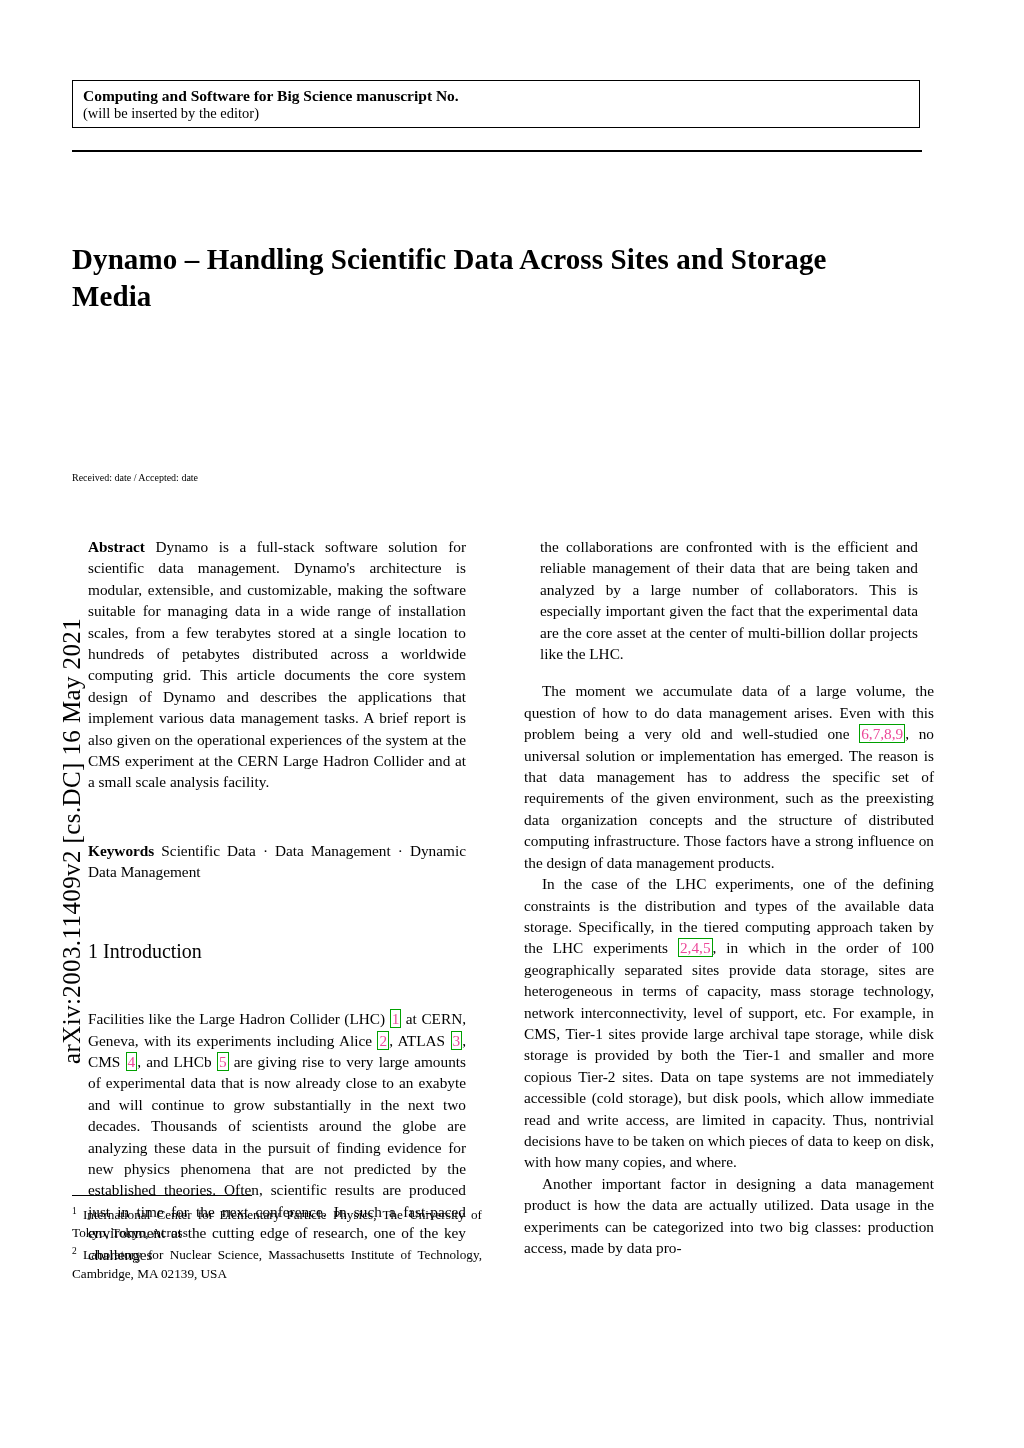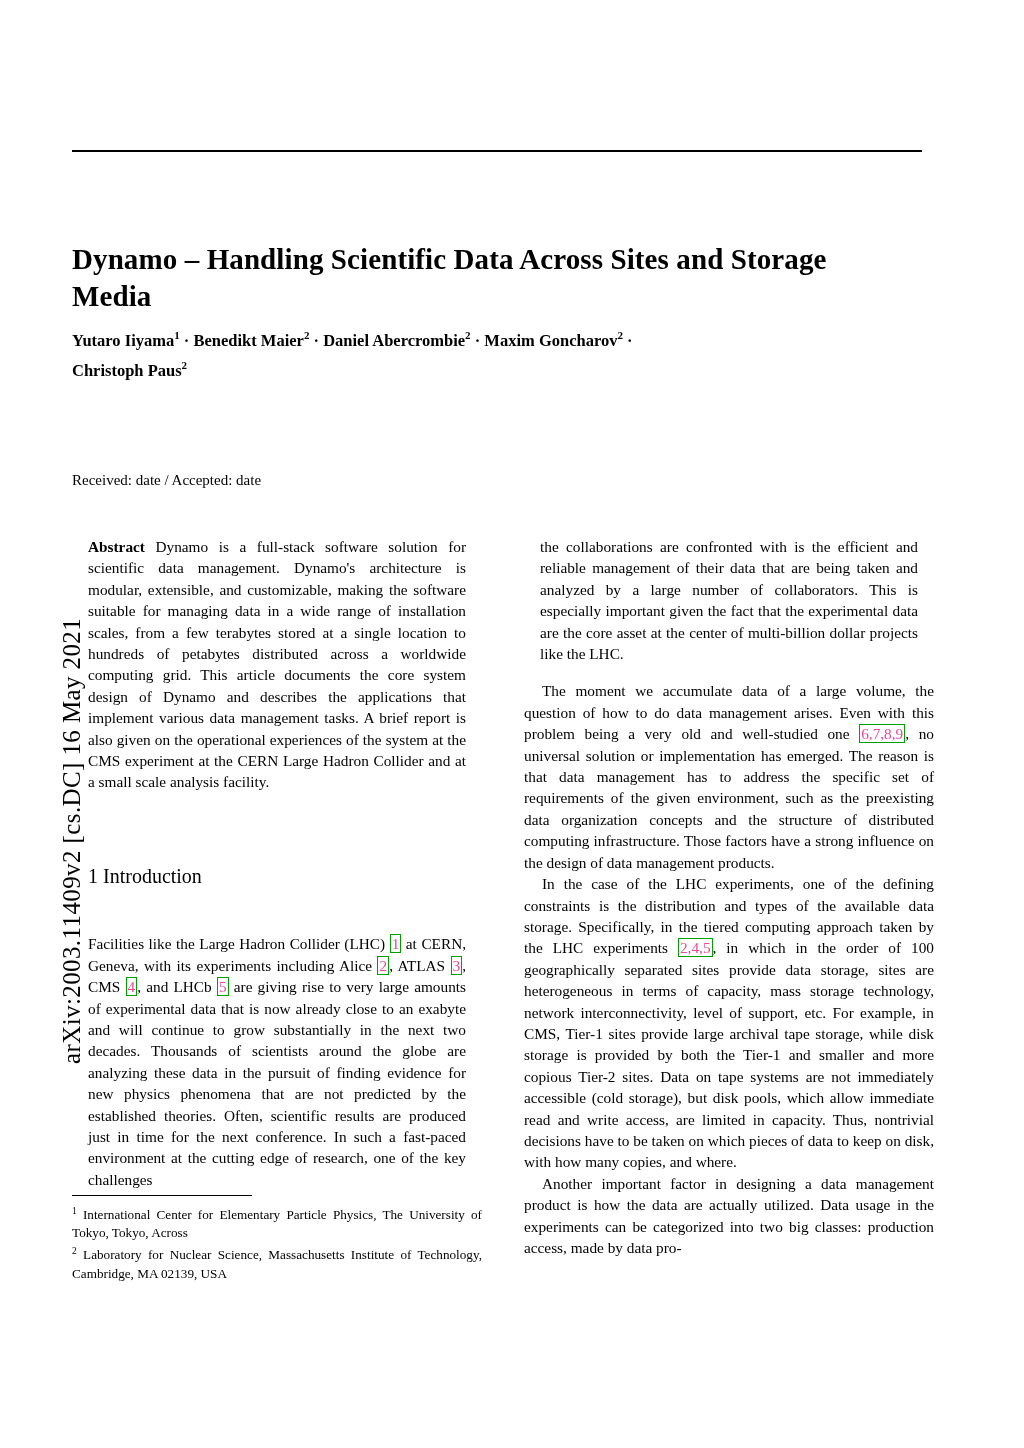--- a/index.html
+++ b/index.html
@@ -93,21 +93,21 @@
   }
   .authors sup {
     font-size: 11px;
     vertical-align: super;
   }
 
   .received {
     position: absolute;
     left: 0;
     top: 392px;
-    font-size: 15px;
+    font-size: 10px;
   }
 
   
   .col {
     position: absolute;
     top: 440px;
     width: 410px;
     font-size: 15.3px;
     line-height: 21.4px;
     text-align: justify;
@@ -162,31 +162,35 @@
     vertical-align: super;
   }
 </style>
 </head>
 <body>
 
 <div class="arxiv-stamp">arXiv:2003.11409v2  [cs.DC]  16 May 2021</div>
 
 <div class="page">
 
+  <div class="journal-box">
+    <div class="journal-line1">Computing and Software for Big Science manuscript No.</div>
+    <div class="journal-line2">(will be inserted by the editor)</div>
+  </div>
   <div class="header-rule"></div>
 
   <div class="title">Dynamo – Handling Scientific Data Across Sites and Storage Media</div>
 
-  <div class="authors">Yutaro Iiyama<sup>1</sup> · Benedikt Maier<sup>2</sup> · Daniel Abercrombie<sup>2</sup> · Maxim Goncharov<sup>2</sup> · Christoph Paus<sup>2</sup></div>
 
   <div class="received">Received: date / Accepted: date</div>
 
   <div class="col col-left">
     <p><span class="abstract-head">Abstract</span> <span>Dynamo is a full-stack software solution for scientific data management. Dynamo's architecture is modular, extensible, and customizable, making the software suitable for managing data in a wide range of installation scales, from a few terabytes stored at a single location to hundreds of petabytes distributed across a worldwide computing grid. This article documents the core system design of Dynamo and describes the applications that implement various data management tasks. A brief report is also given on the operational experiences of the system at the CMS experiment at the CERN Large Hadron Collider and at a small scale analysis facility.</span></p>
     <div class="gap"></div>
+    <p><span class="keywords-head">Keywords</span> <span>Scientific Data · Data Management · Dynamic Data Management</span></p>
     <div class="gap" style="height:26px"></div>
     <p class="section-head">1 Introduction</p>
     <div class="gap" style="height:14px"></div>
     <p><span>Facilities like the Large Hadron Collider (LHC) </span><span class="ref-box">1</span><span> at CERN, Geneva, with its experiments including Alice </span><span class="ref-box">2</span><span>, ATLAS </span><span class="ref-box">3</span><span>, CMS </span><span class="ref-box">4</span><span>, and LHCb </span><span class="ref-box">5</span><span> are giving rise to very large amounts of experimental data that is now already close to an exabyte and will continue to grow substantially in the next two decades. Thousands of scientists around the globe are analyzing these data in the pursuit of finding evidence for new physics phenomena that are not predicted by the established theories. Often, scientific results are produced just in time for the next conference. In such a fast-paced environment at the cutting edge of research, one of the key challenges</span></p>
   </div>
 
   <div class="col col-right">
     <p>the collaborations are confronted with is the efficient and reliable management of their data that are being taken and analyzed by a large number of collaborators. This is especially important given the fact that the experimental data are the core asset at the center of multi-billion dollar projects like the LHC.</p>
     <p class="ind"><span>The moment we accumulate data of a large volume, the question of how to do data management arises. Even with this problem being a very old and well-studied one </span><span class="ref-box">6,7,8,9</span><span>, no universal solution or implementation has emerged. The reason is that data management has to address the specific set of requirements of the given environment, such as the preexisting data organization concepts and the structure of distributed computing infrastructure. Those factors have a strong influence on the design of data management products.</span></p>
     <p class="ind"><span>In the case of the LHC experiments, one of the defining constraints is the distribution and types of the available data storage. Specifically, in the tiered computing approach taken by the LHC experiments </span><span class="ref-box">2,4,5</span><span>, in which in the order of 100 geographically separated sites provide data storage, sites are heterogeneous in terms of capacity, mass storage technology, network interconnectivity, level of support, etc. For example, in CMS, Tier-1 sites provide large archival tape storage, while disk storage is provided by both the Tier-1 and smaller and more copious Tier-2 sites. Data on tape systems are not immediately accessible (cold storage), but disk pools, which allow immediate read and write access, are limited in capacity. Thus, nontrivial decisions have to be taken on which pieces of data to keep on disk, with how many copies, and where.</span></p>

